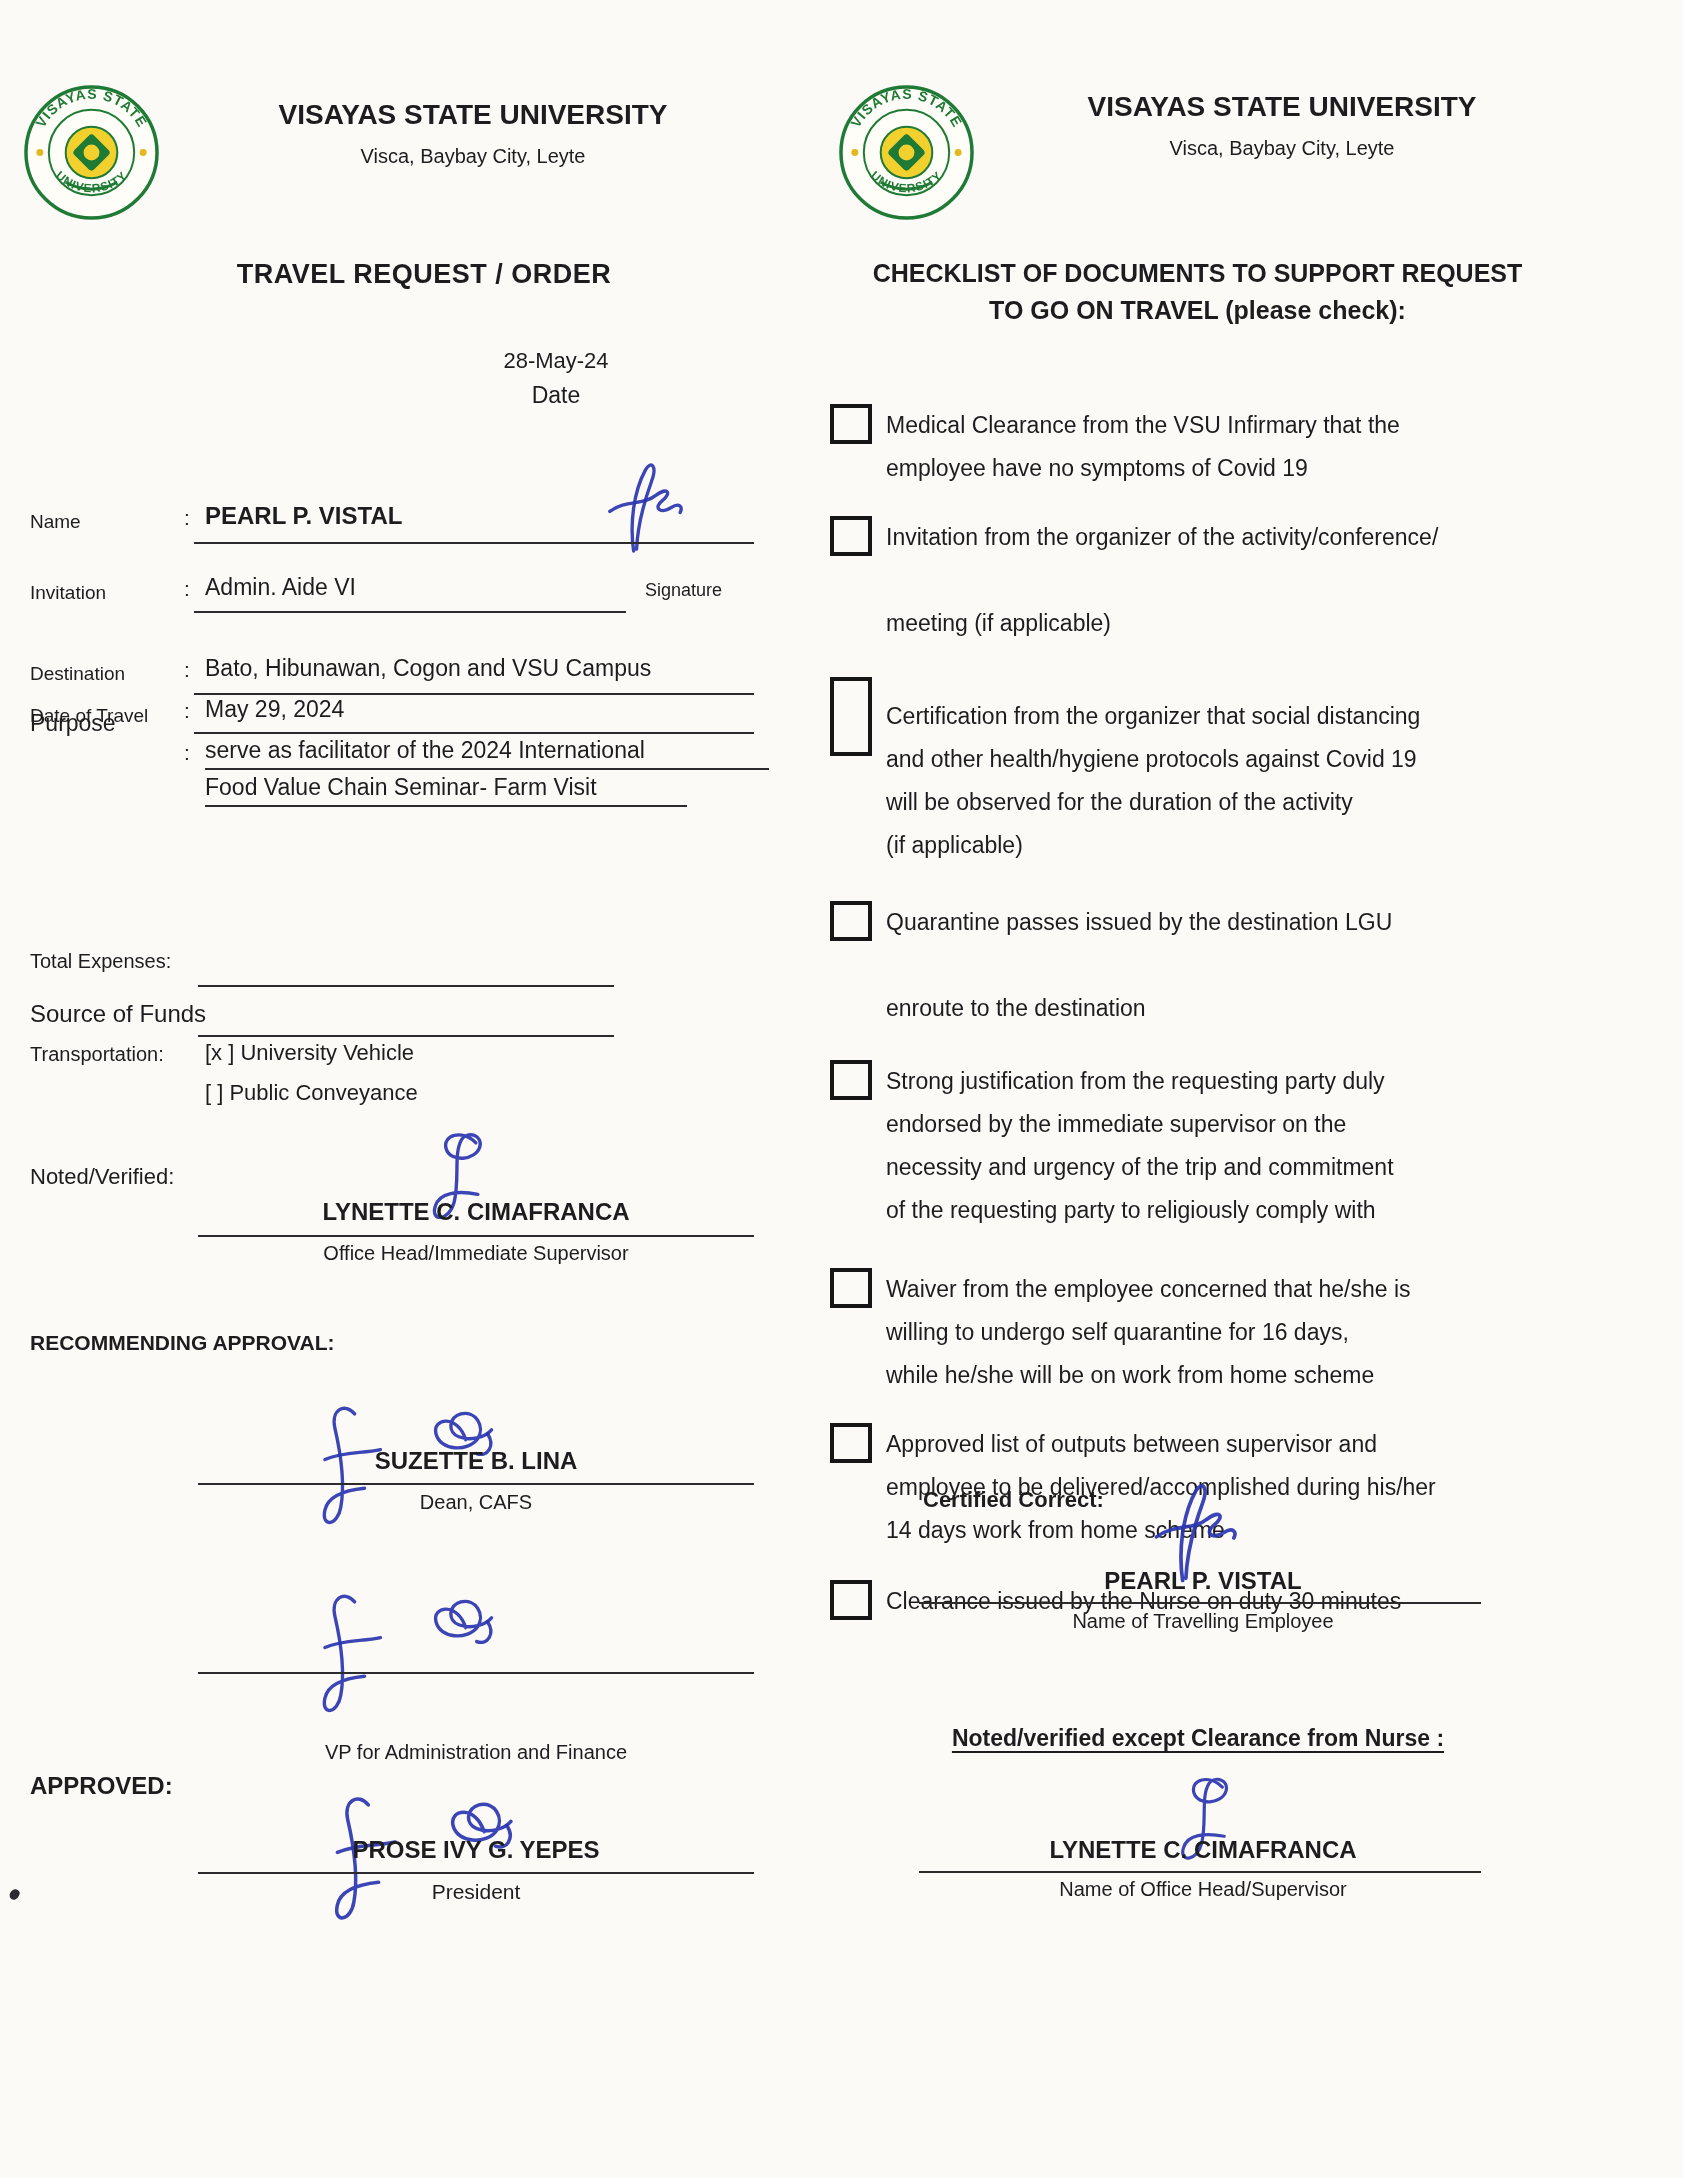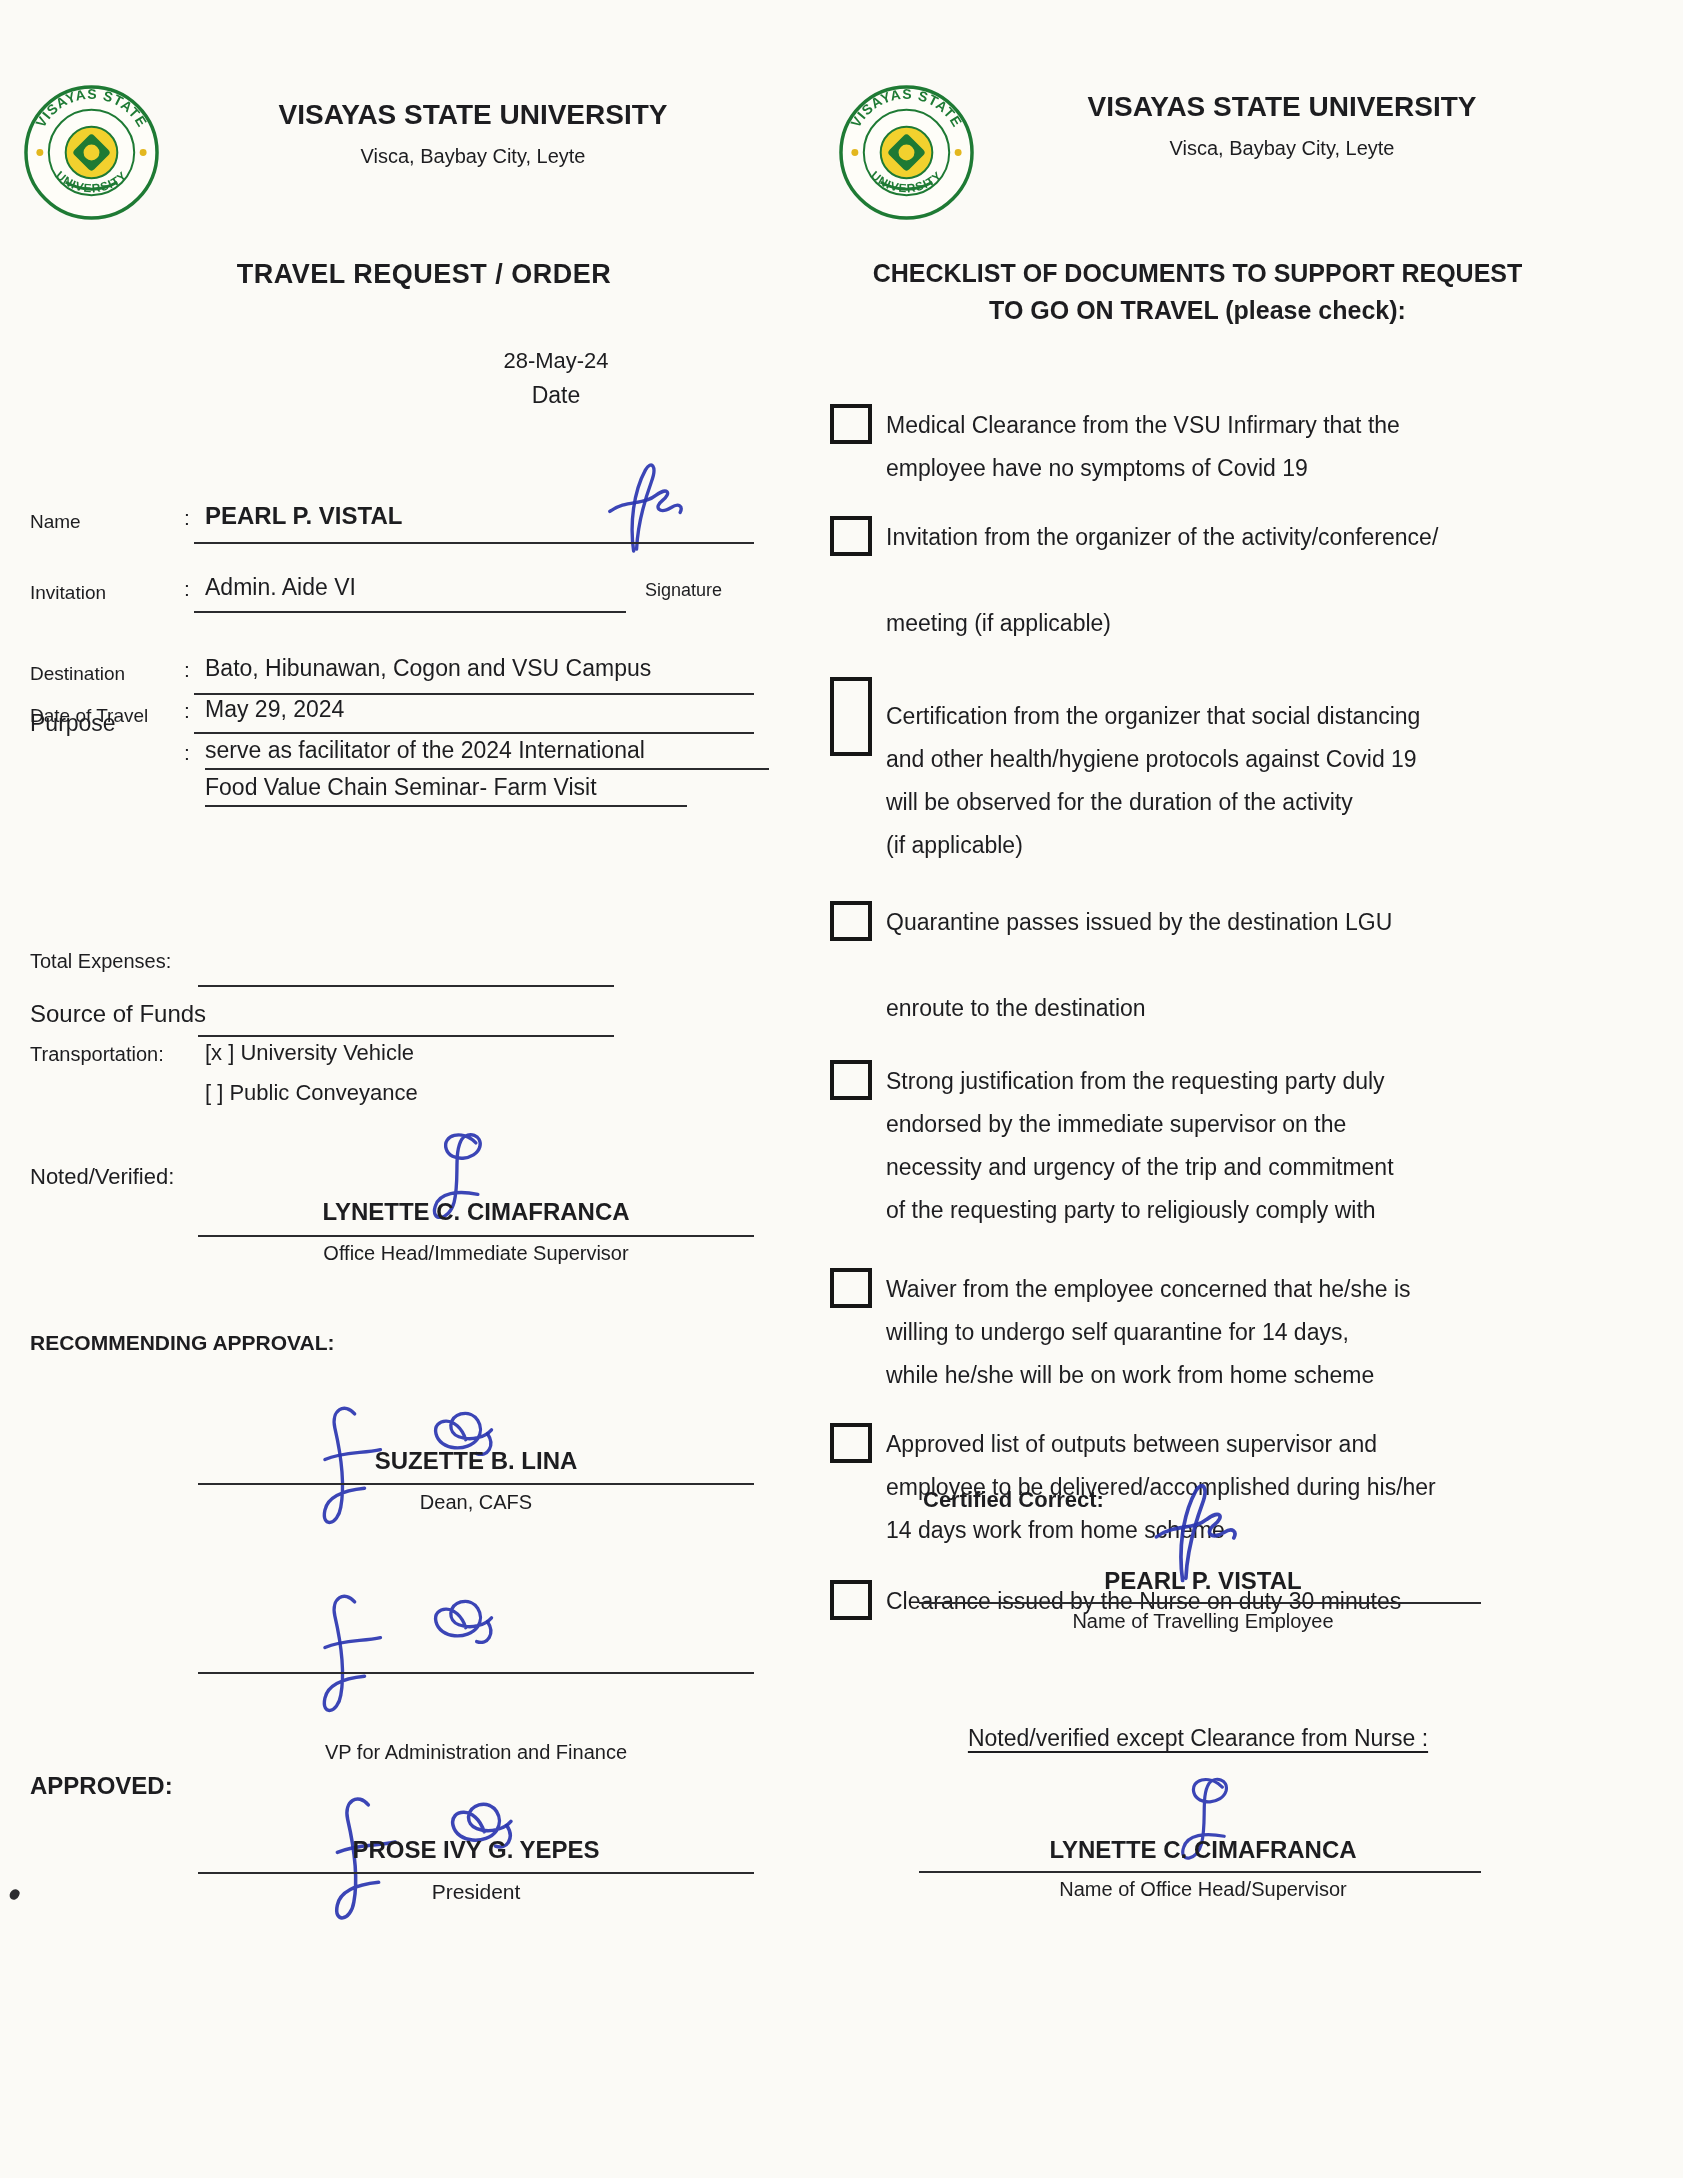--- a/index.html
+++ b/index.html
@@ -15,21 +15,21 @@
   .pre { white-space:pre-line; }
   .hline { position:absolute; height:0; border-bottom:2px solid #2b2b2e; }
   .sig { position:absolute; }
   .sig path { fill:none; stroke:#2a35b0; stroke-width:3.4; stroke-linecap:round; stroke-linejoin:round; opacity:.92; }
   .logo { position:absolute; }
   .chk-list { position:absolute; left:830px; top:404px; width:693px; }
   .chk-item { display:flex; align-items:flex-start; }
   .chk-box { width:42px; height:40px; border:4px solid #161616; flex:0 0 auto; margin-right:14px; background:transparent; }
   .chk-box.tall { height:79px; margin-top:-18px; }
   .chk-text { font-size:23px; line-height:43px; white-space:pre-line; }
-  .uline-text { text-decoration:underline; text-underline-offset:5px; }
+  .uline-text { text-decoration:underline; text-underline-offset:5px;font-weight:bold; }
   .artifact-dot { position:absolute; left:10px; top:1889px; width:9px; height:11px; background:#2c2c30; border-radius:50% 40% 55% 45%; transform:rotate(25deg); }
 </style>
 </head>
 <body>
 
 <div class="page">
 
   <svg class="logo" style="left:22px;top:83px" width="139" height="139" viewBox="0 0 140 140">
     <circle cx="70" cy="70" r="66" fill="#fefdf8" stroke="#1e7a34" stroke-width="3.5"></circle>
     <circle cx="70" cy="70" r="43" fill="#fefdf8" stroke="#1e7a34" stroke-width="2"></circle>
@@ -194,21 +194,21 @@
     <div class="chk-item" style="margin-bottom:36px">
       <span class="chk-box"></span>
       <span class="chk-text">Strong justification from the requesting party duly
 endorsed by the immediate supervisor on the
 necessity and urgency of the trip and commitment
 of the requesting party to religiously comply with</span>
     </div>
     <div class="chk-item" style="margin-bottom:26px">
       <span class="chk-box"></span>
       <span class="chk-text">Waiver from the employee concerned that he/she is
-willing to undergo self quarantine for 14 days,
+willing to undergo self quarantine for 16 days,
 while he/she will be on work from home scheme</span>
     </div>
     <div class="chk-item" style="margin-bottom:28px">
       <span class="chk-box"></span>
       <span class="chk-text">Approved list of outputs between supervisor and
 employee to be delivered/accomplished during his/her
 14 days work from home scheme</span>
     </div>
     <div class="chk-item">
       <span class="chk-box"></span>

